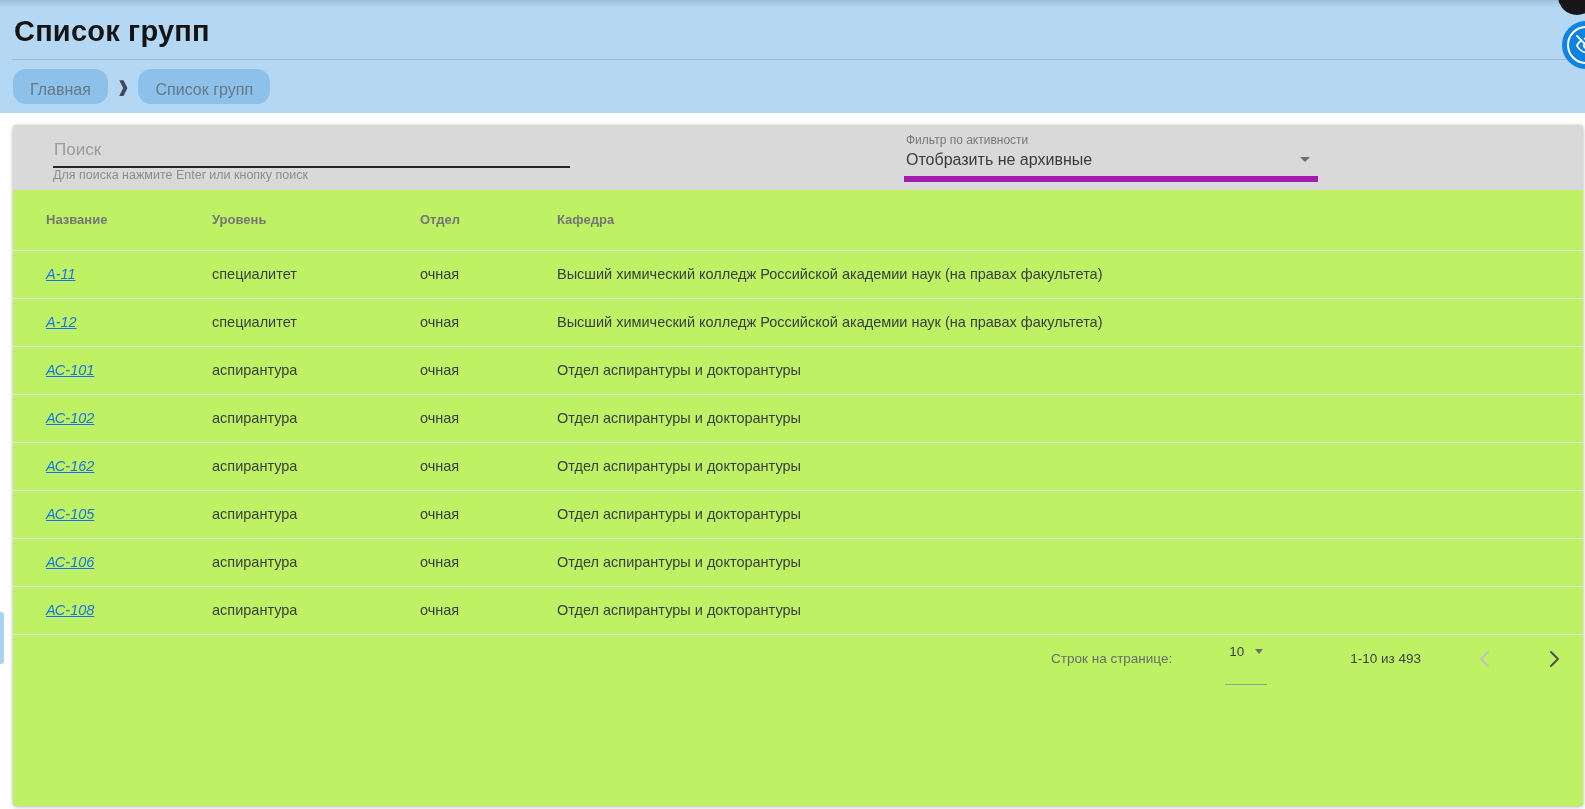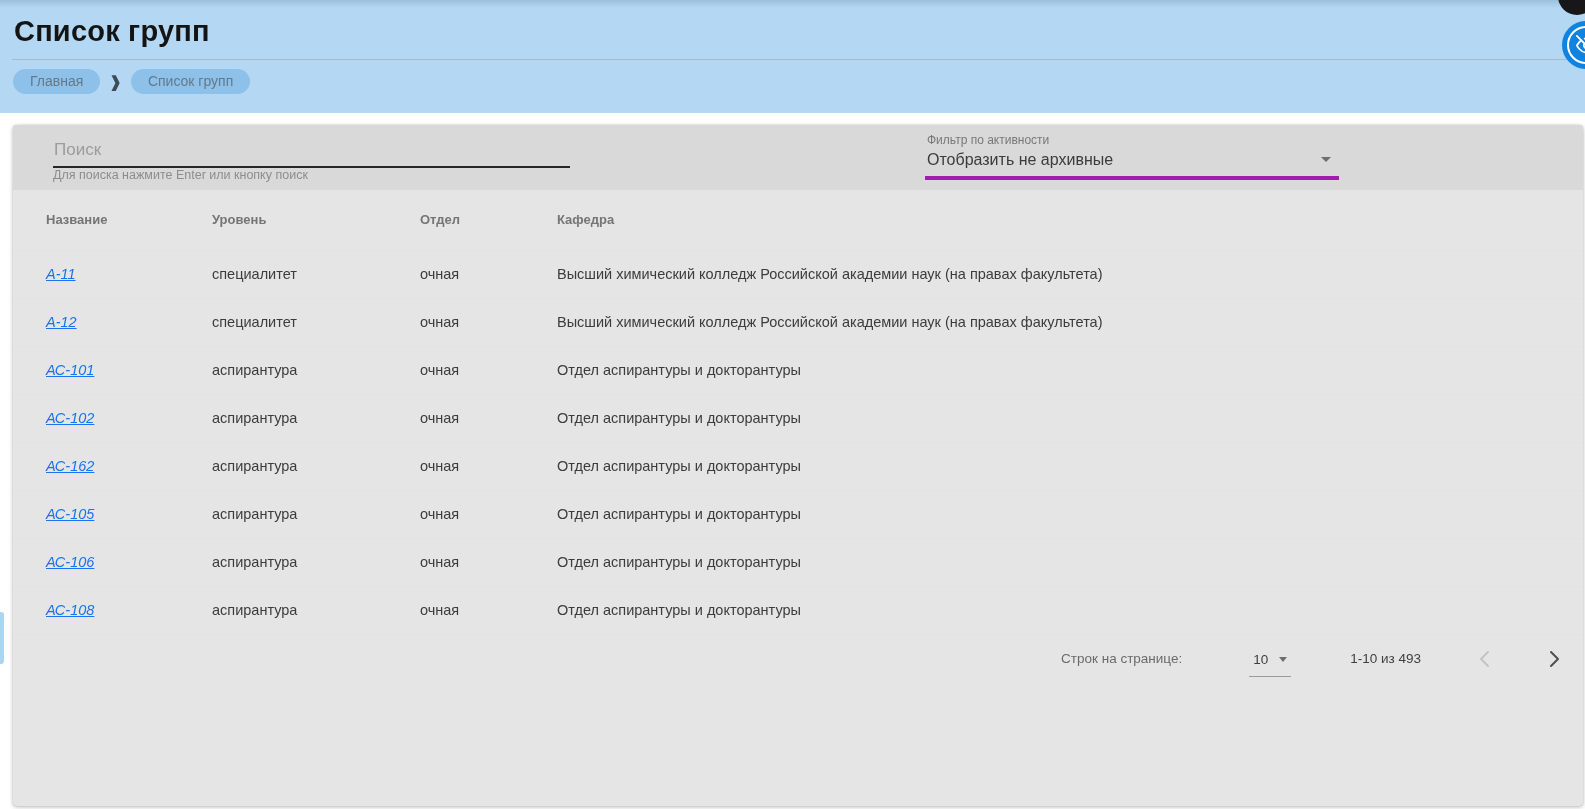--- a/index.html
+++ b/index.html
@@ -18,22 +18,22 @@
     position:absolute; left:14px; top:15px;
     font-size:29px; font-weight:bold; color:#141414; letter-spacing:.2px;
   }
   .header-divider {
     position:absolute; left:12px; right:0; top:59px; height:1px; background:#a6bac8;
   }
   .breadcrumbs {
     position:absolute; left:13px; top:69px; display:flex; align-items:center; gap:9px;
   }
   .crumb {
-    background:#8dc1e9; color:#64798a; font-size:14px; line-height:25px;
-    height:25px; padding:0 17px; border-radius:13px; cursor:pointer; white-space:nowrap;
+    background:#8dc1e9; color:#64798a; font-size:16px; line-height:25px;
+    height:35px; padding:8px 17px; border-radius:13px; cursor:pointer; white-space:nowrap;
   }
   .crumb-sep { color:#3e4b57; font-size:15px; font-weight:bold; line-height:1; }
 
   
   .black-fragment {
     position:absolute; left:1558px; top:-23px; width:38px; height:38px;
     border-radius:50%; background:#17171a;
   }
   .eye-btn {
     position:absolute; left:1562px; top:21px; width:48px; height:48px;
@@ -47,42 +47,42 @@
 
   
   .left-sliver {
     position:absolute; left:0; top:612px; width:4px; height:52px;
     background:#a9d4f2; border-radius:0 3px 3px 0;
   }
 
   
   .card {
     position:absolute; left:13px; top:125px; width:1570px; height:681px;
-    background:#e5e5e5; border-radius:4px;
+    background:#bef264; border-radius:4px;
     box-shadow:0 1px 4px rgba(0,0,0,.28), 0 0 1px rgba(0,0,0,.2);
   }
 
   
   .toolbar {
     position:relative; height:65px; background:#d9d9d9; border-radius:4px 4px 0 0;
   }
   .search-input {
     position:absolute; left:40px; top:12px; width:517px;
     background:transparent; border:none; outline:none;
     border-bottom:2px solid #272727;
     font-family:"Liberation Sans", sans-serif;
     font-size:17px; color:#333; padding:3px 1px 6px;
   }
   .search-input::placeholder { color:#9c9c9c; opacity:1; }
   .search-hint {
     position:absolute; left:40px; top:43px; font-size:12.5px; color:#8d8d8d;
   }
   .filter {
-    position:absolute; left:912px; top:8px; width:414px;
-    border-bottom:4px solid #a21caf; padding:0 2px 7px 2px; cursor:pointer;
+    position:absolute; left:891px; top:8px; width:414px;
+    border-bottom:6px solid #a21caf; padding:0 2px 7px 2px; cursor:pointer;
   }
   .filter-label { font-size:12px; color:#787878; margin-bottom:4px; }
   .filter-value { font-size:16px; color:#3b3b3b; }
   .caret-down {
     position:absolute; right:8px; bottom:14px; width:0; height:0;
     border-left:5px solid transparent; border-right:5px solid transparent;
     border-top:5px solid #6e6e6e;
   }
 
   
@@ -100,30 +100,30 @@
   a.group-link { color:#1a73e8; text-decoration:underline; cursor:pointer;font-style:italic; }
 
   
   .pagination {
     height:48px; border-top:1px solid #e2e2e2;
     display:flex; align-items:center; justify-content:flex-end;
     padding-right:16px; color:#6b6b6b; font-size:13.5px;gap:23px;
   }
   .rpp-select {
     display:flex; align-items:center; gap:11px;
-    border-bottom:1px solid #9b9b9b; padding:0 4px 9px 4px;
-    margin-left:44px; transform:translateY(6px);
+    border-bottom:1px solid #9b9b9b; padding:0 4px 25px 4px;
+    margin-left:30px; transform:translateY(6px);
     color:#3f3f3f; cursor:pointer;text-align:right;
   }
   .rpp-caret {
     width:0; height:0;
     border-left:4.5px solid transparent; border-right:4.5px solid transparent;
     border-top:5px solid #6e6e6e;
   }
-  .range-label { margin-left:36px; color:#3f3f3f; }
+  .range-label { margin-left:60px; color:#3f3f3f; }
   .pg-btn {
     margin-left:28px; width:26px; height:26px;
     display:flex; align-items:center; justify-content:center; cursor:pointer;
   }
   .pg-btn.next { margin-left:20px; }
 </style>
 </head>
 <body>
 
 <div class="page-header">

